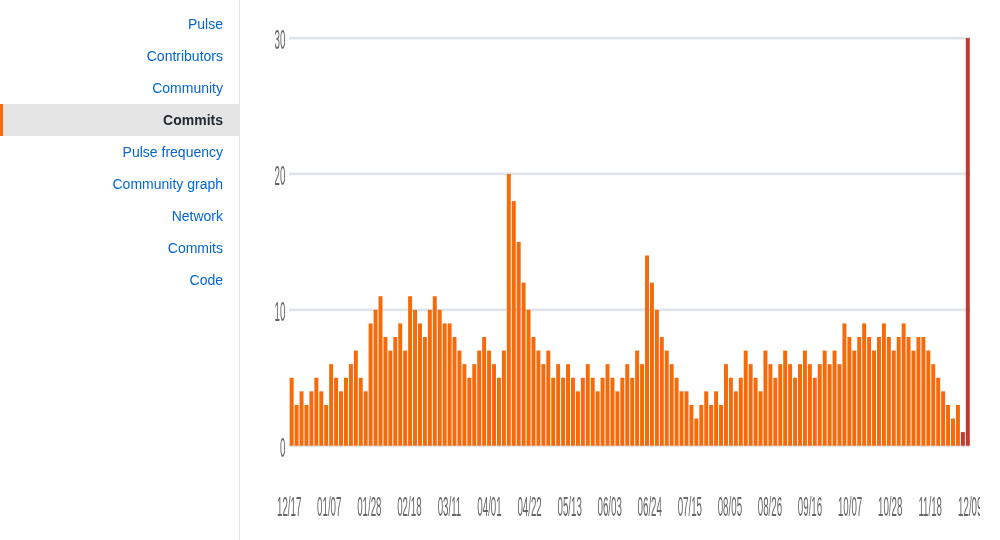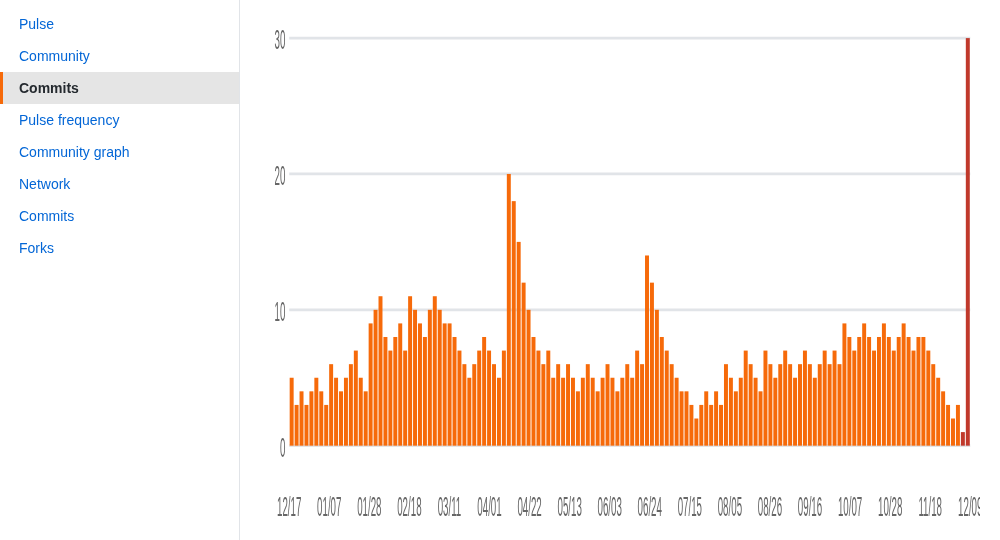--- a/index.html
+++ b/index.html
@@ -4,20 +4,21 @@
   <style>
     * { box-sizing: border-box; margin: 0; padding: 0; }
     body { font-family: -apple-system, BlinkMacSystemFont, 'Segoe UI', sans-serif; font-size: 14px; background: #fff; color: #333; display: flex; height: 540px; overflow: hidden; }
 
     
     #sidebar {
       width: 240px;
       min-width: 240px;
       border-right: 1px solid #e1e4e8;
       padding: 8px 0;
+      text-align: right;
     }
     .sidebar-item {
       display: block;
       padding: 8px 16px;
       color: #0366d6;
       text-decoration: none;
       cursor: pointer;
       border-left: 3px solid transparent;
     }
     .sidebar-item.active {
@@ -42,27 +43,28 @@
     #line-chart-svg {
       width: 100%;
       height: 100%;
     }
   </style>
 </head>
 <body>
 
 <nav id="sidebar">
     <a class="sidebar-item">Pulse</a>
+    <a class="sidebar-item">Contributors</a>
     <a class="sidebar-item">Community</a>
     <a class="sidebar-item active">Commits</a>
     <a class="sidebar-item">Pulse frequency</a>
     <a class="sidebar-item">Community graph</a>
     <a class="sidebar-item">Network</a>
     <a class="sidebar-item">Commits</a>
-    <a class="sidebar-item">Forks</a>
+    <a class="sidebar-item">Code</a>
   </nav>
 
 <main id="main">
   <svg id="bar-chart-svg" viewBox="0 0 740 185" preserveAspectRatio="none">
       <line x1="30" x2="730" y1="155" y2="155" stroke="#e1e4e8" stroke-width="1"></line>
       <text x="26" y="159" text-anchor="end" font-size="10" fill="#666">0</text>
       <line x1="30" x2="730" y1="106.66666666666667" y2="106.66666666666667" stroke="#e1e4e8" stroke-width="1"></line>
       <text x="26" y="110.66666666666667" text-anchor="end" font-size="10" fill="#666">10</text>
       <line x1="30" x2="730" y1="58.33333333333334" y2="58.33333333333334" stroke="#e1e4e8" stroke-width="1"></line>
       <text x="26" y="62.33333333333334" text-anchor="end" font-size="10" fill="#666">20</text>

